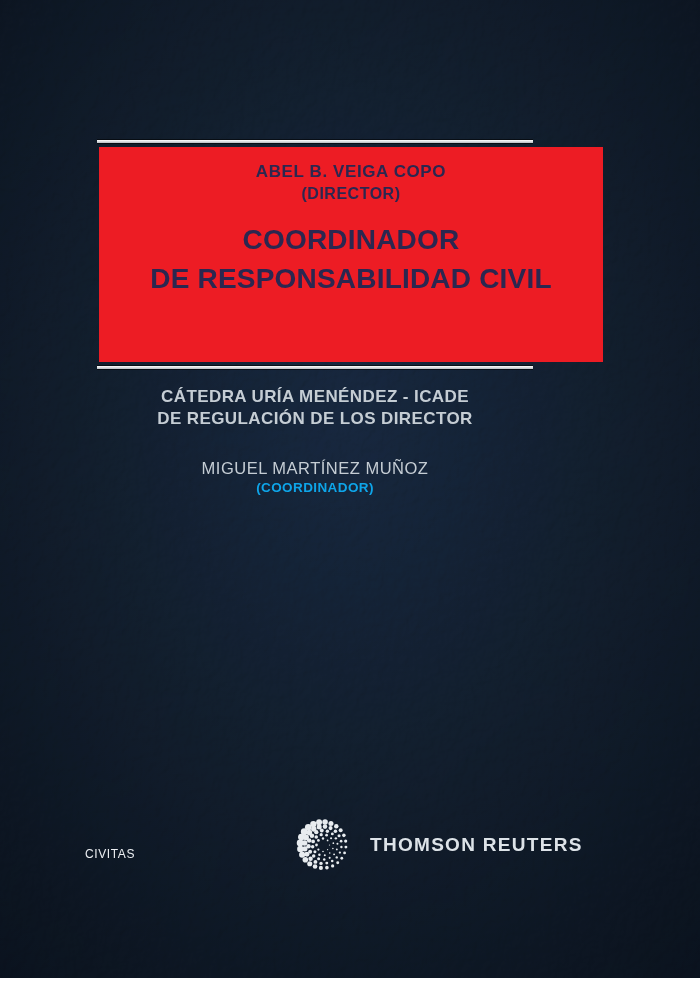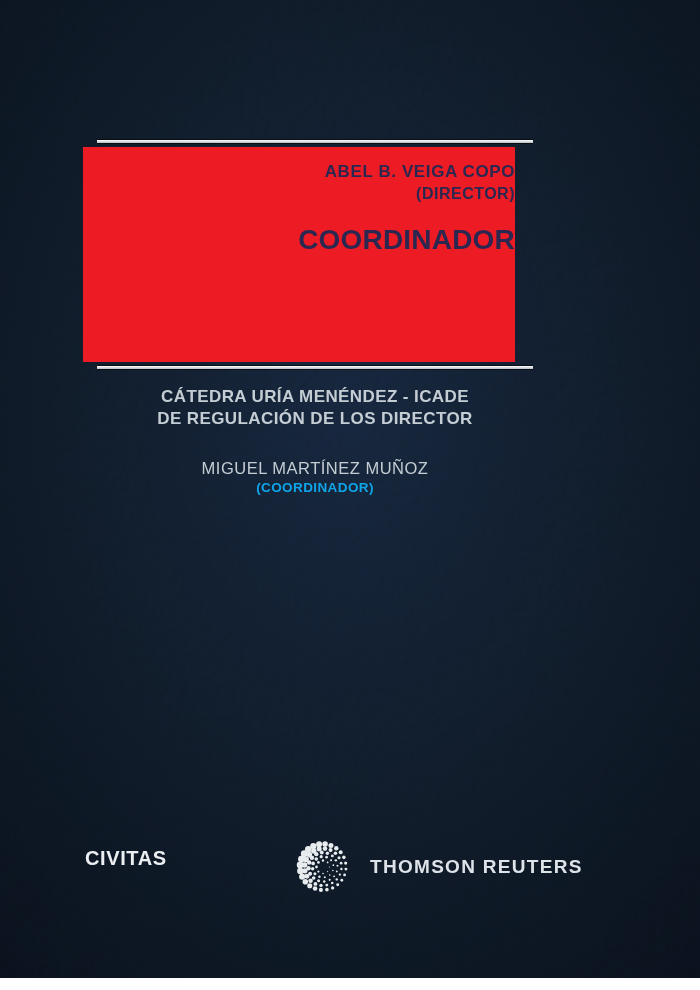--- a/index.html
+++ b/index.html
@@ -24,24 +24,24 @@
     position: absolute;
     left: 97px; width: 436px; height: 3px;
     background: linear-gradient(#ffffff, #b7bdc3);
     box-shadow: 0 1px 0 rgba(0,0,0,0.55), 0 -1px 0 rgba(0,0,0,0.55);
   }
   .rule-top { top: 140px; }
   .rule-bottom { top: 366px; }
 
   .red-panel {
     position: absolute;
-    left: 83px; top: 147px;
-    width: 432px; height: 215px;
+    left: 99px; top: 147px;
+    width: 504px; height: 215px;
     background: var(--panel-red, #ed1c24);
-    text-align: right;
+    text-align: center;
     color: var(--panel-text, #2b2750);
   }
   .author {
     margin-top: 15px;
     font-size: 17px;
     font-weight: bold;
     letter-spacing: 0.6px;
   }
   .author-role {
     margin-top: 3px;
@@ -82,28 +82,28 @@
     font-size: 13.5px;
     font-weight: bold;
     letter-spacing: 0.4px;
     line-height: 18px;
     color: #0ea5e9;
   }
 
   .civitas {
     position: absolute;
     left: 85px; top: 847px;
-    font-size: 20px;
-    font-weight: bold;
+    font-size: 12px;
+    font-weight: normal;
     letter-spacing: 0.6px;
     color: #eceff2;
   }
   .tr-logo {
     position: absolute;
-    left: 290px; top: 834px;
+    left: 290px; top: 812px;
     height: 66px;
     display: flex;
     align-items: center;
   }
   .tr-orb { display: block; }
   .tr-wordmark {
     margin-left: 14px;
     font-size: 19px;
     font-weight: bold;
     letter-spacing: 1.3px;
@@ -141,20 +141,21 @@
     <rect width="700" height="978" filter="url(#grainFine)" opacity="0.30" style="mix-blend-mode:overlay"></rect>
   </svg>
 
   <div class="rule rule-top"></div>
 
   <div class="red-panel">
     <div class="author">ABEL B. VEIGA COPO</div>
     <div class="author-role">(DIRECTOR)</div>
     <div class="book-title">
       <div>COORDINADOR</div>
+      <div>DE RESPONSABILIDAD CIVIL</div>
     </div>
   </div>
 
   <div class="rule rule-bottom"></div>
 
   <div class="content-column subtitle-block">
     <div>CÁTEDRA URÍA MENÉNDEZ - ICADE</div>
     <div>DE REGULACIÓN DE LOS DIRECTOR</div>
   </div>
 

